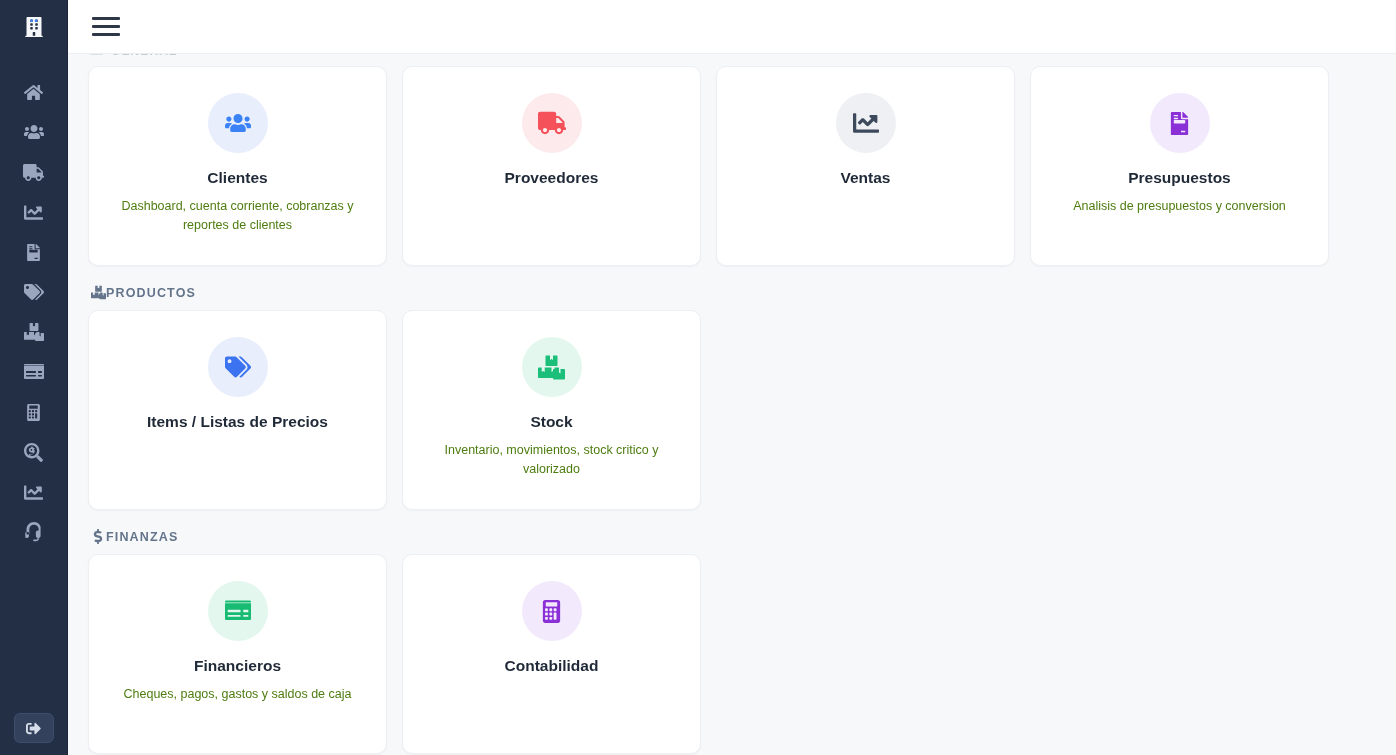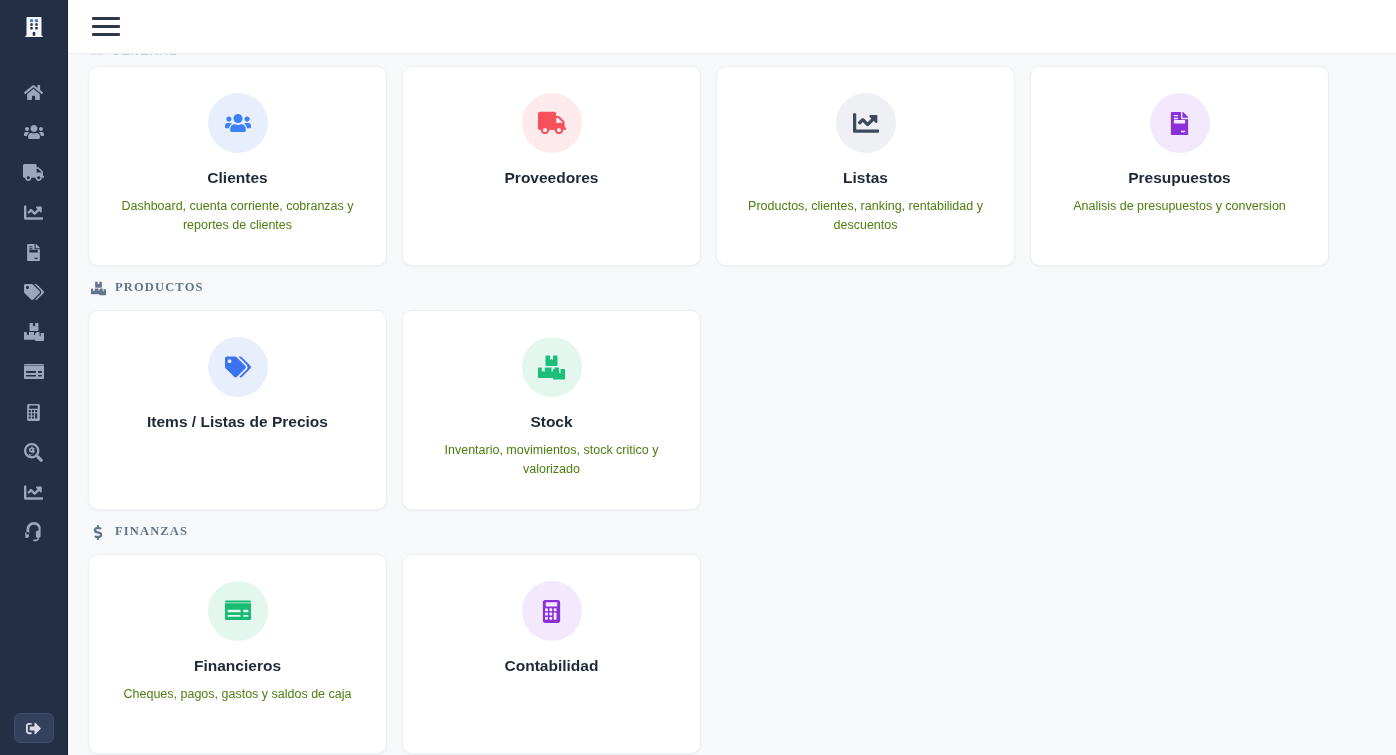--- a/index.html
+++ b/index.html
@@ -140,25 +140,23 @@
     align-items: center;
     gap: 8px;
     font-size: 12px;
     font-weight: bold;
     letter-spacing: 1.1px;
     color: #68778e;
   }
 
   .section-header {
     display: flex;
-    align-items: flex-start;
-    gap: 9px;
+    align-items: flex-end;
     margin: 14px 0 10px 2px;
     height: 20px;
-    font-family: Liberation Serif, serif;
   }
   .section-header .sh-icon {
     width: 16px;
     height: 16px;
     display: flex;
     align-items: center;
     justify-content: center;
   }
   .section-header .sh-icon svg { fill: #64748b; display: block; }
   .section-header .sh-title {
@@ -396,22 +394,21 @@
           </div>
 
           <div class="card">
             <div class="card-icon" style="background:#eef0f3;">
               <span>
                 <svg width="26" height="26" viewBox="0 0 512 512">
                     <path fill="#3e4a5c" d="M496 384H64V80c0-8.8-7.2-16-16-16H16C7.2 64 0 71.2 0 80v336c0 17.7 14.3 32 32 32h464c8.8 0 16-7.2 16-16v-32c0-8.8-7.2-16-16-16zM464 96H345.9c-21.4 0-32.1 25.9-17 41l32.4 32.4L288 242.8l-73.4-73.4c-12.5-12.5-32.8-12.5-45.3 0l-68.7 68.7c-6.2 6.2-6.2 16.4 0 22.6l22.6 22.6c6.2 6.2 16.4 6.2 22.6 0L192 237.3l73.4 73.4c12.5 12.5 32.8 12.5 45.3 0l96-96 32.4 32.4c15.1 15.1 41 4.4 41-17V112c0-8.8-7.2-16-16-16z"></path>
                   </svg>
               </span>
             </div>
-            <div class="card-title">Listas</div>
-            <div class="card-desc">Productos, clientes, ranking, rentabilidad y descuentos</div>
+            <div class="card-title">Ventas</div>
           </div>
 
           <div class="card">
             <div class="card-icon" style="background:#f2e9fc;">
               <span>
                 <svg width="23" height="23" viewBox="0 0 384 512">
                     <path fill="#8b2fd6" d="M288 256H96v64h192v-64zm89-151L279.1 7c-4.5-4.5-10.6-7-17-7H256v128h128v-6.1c0-6.3-2.5-12.4-7-16.9zm-153 31V0H24C10.7 0 0 10.7 0 24v464c0 13.3 10.7 24 24 24h336c13.3 0 24-10.7 24-24V160H248c-13.2 0-24-10.8-24-24zM64 72c0-4.4 3.6-8 8-8h80c4.4 0 8 3.6 8 8v16c0 4.4-3.6 8-8 8H72c-4.4 0-8-3.6-8-8V72zm0 64c0-4.4 3.6-8 8-8h80c4.4 0 8 3.6 8 8v16c0 4.4-3.6 8-8 8H72c-4.4 0-8-3.6-8-8v-16zm256 304c0 4.4-3.6 8-8 8h-80c-4.4 0-8-3.6-8-8v-16c0-4.4 3.6-8 8-8h80c4.4 0 8 3.6 8 8v16zm0-251.6V240c0 8.8-7.2 16-16 16H80c-8.8 0-16-7.2-16-16v-48c0-8.8 7.2-16 16-16h224c8.8 0 16 7.2 16 16v-3.6z"></path>
                   </svg>
               </span>
             </div>

